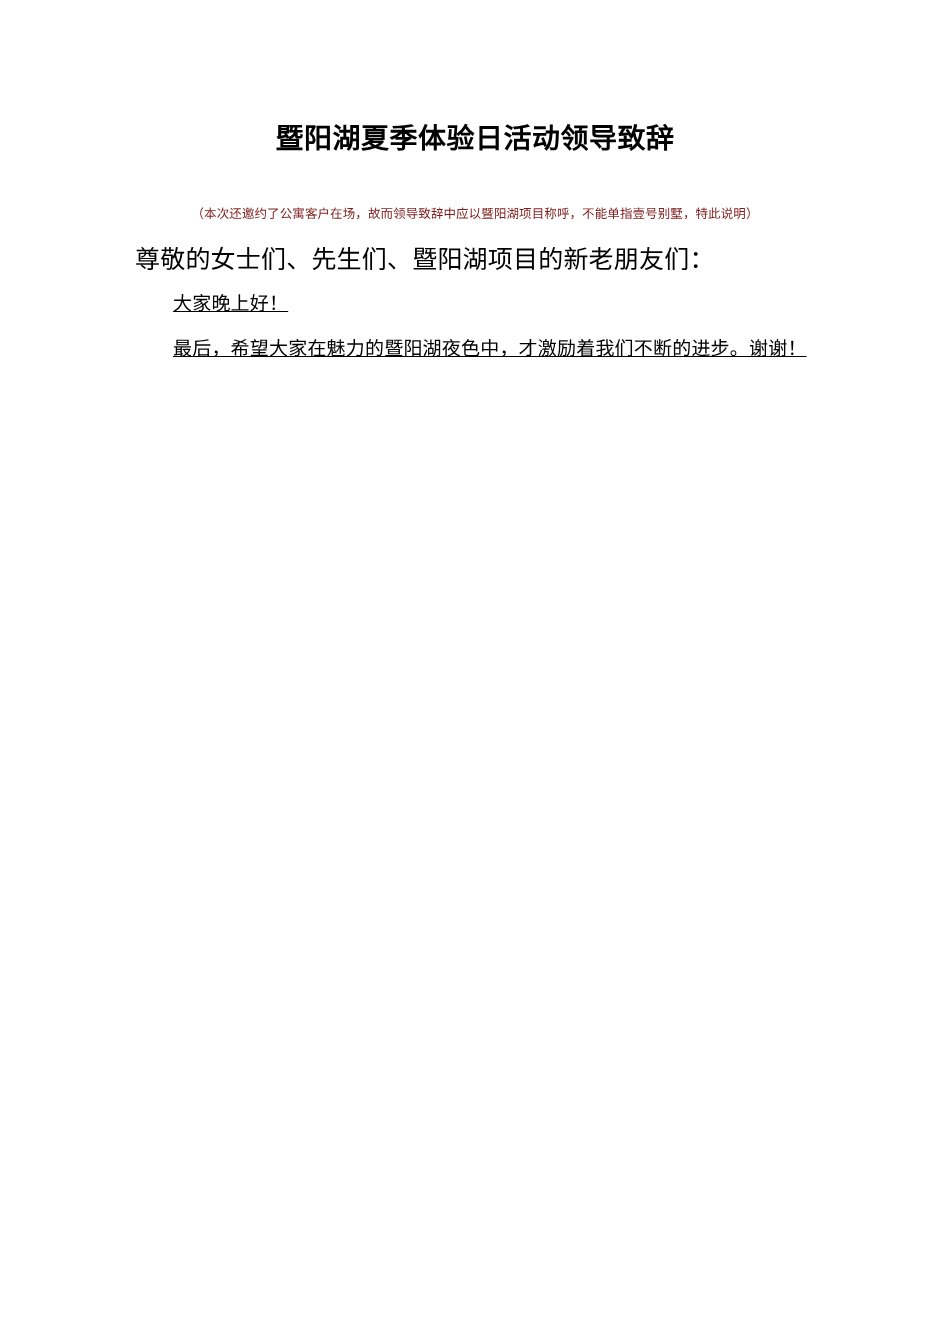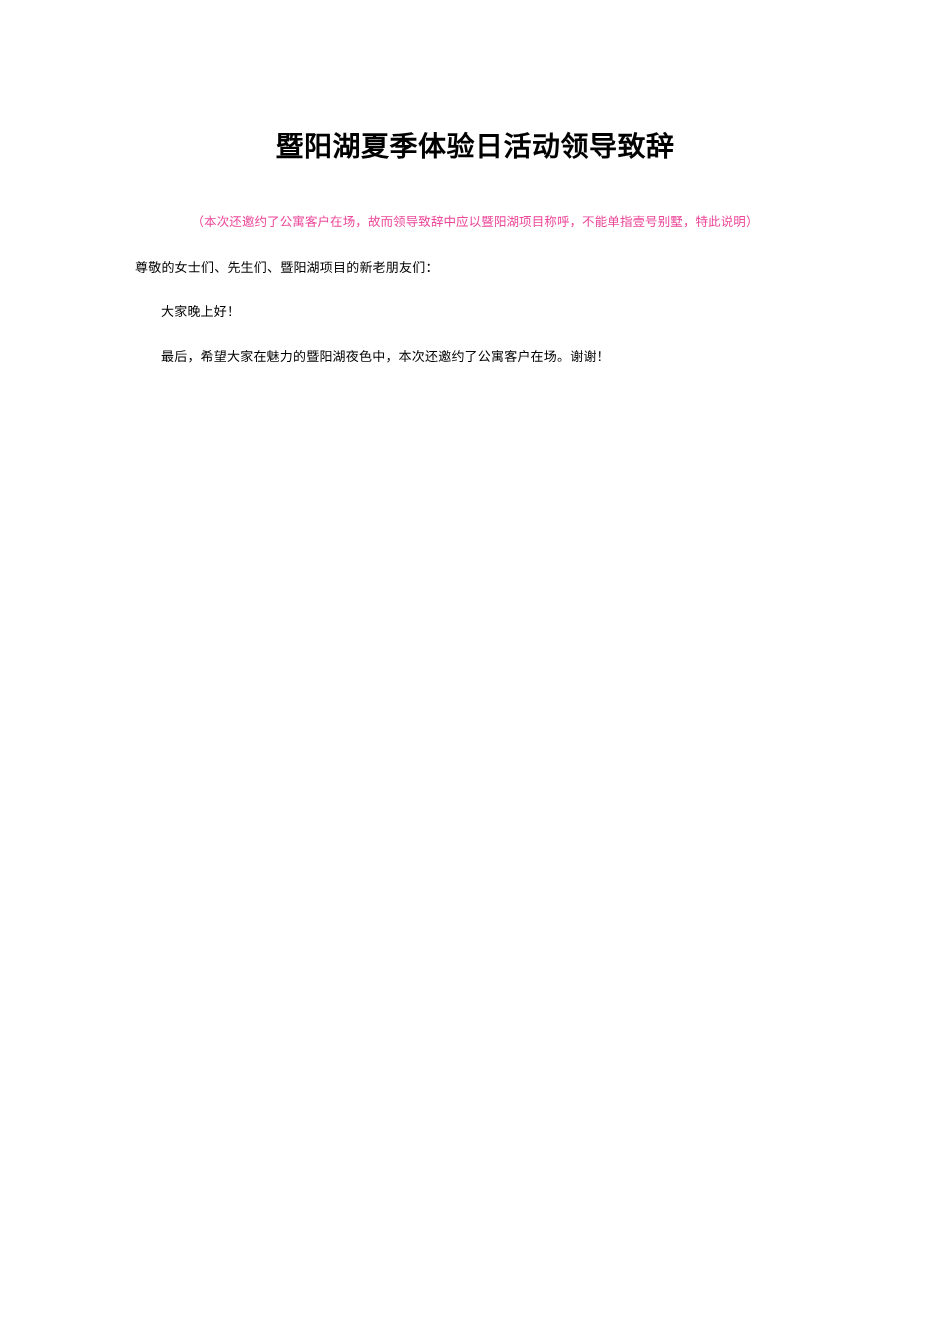--- a/index.html
+++ b/index.html
@@ -6,21 +6,21 @@
   html, body {
     margin: 0;
     padding: 0;
     background: #ffffff;
   }
 
   .page {
     position: relative;
     width: 950px;
     height: 1012px;
-    margin: 8px auto;
+    margin: 0 auto;
     background: #ffffff;
     overflow: hidden;
     box-sizing: border-box;
     font-family: "DejaVu Serif", "Liberation Serif", serif;
     color: #000000;
     -webkit-font-smoothing: antialiased;
   }
 
   .content {
     position: absolute;
@@ -42,43 +42,44 @@
   }
 
   .doc-note {
     font-family: "DejaVu Serif", "Liberation Serif", serif;
     font-size: 12.5px;
     line-height: 18px;
     text-align: center;
     margin: 0;
     padding-top: 49px;
     letter-spacing: 0.1px;
-    color: #ec4899;
+    color: #7f1d1d;
   }
 
   .salutation {
-    font-size: 13px;
+    font-size: 25px;
     line-height: 31.5px;
     margin: 0;
     padding-top: 21px;
     text-align: justify;
     text-justify: inter-character;
     letter-spacing: 0.2px;
   }
 
   .para {
-    font-size: 13px;
+    font-size: 19px;
     line-height: 31.5px;
     margin: 0;
     padding-top: 14px;
     text-align: justify;
     text-justify: inter-character;
     text-indent: 2em;
     letter-spacing: 0.2px;
     word-break: break-all;
+    text-decoration: underline;
   }
 
   .para.tight {
     padding-top: 12px;
   }
 
   .para:last-child {
     padding-bottom: 40px;
   }
 </style>
@@ -92,16 +93,16 @@
 
     <p class="doc-note">（本次还邀约了公寓客户在场，故而领导致辞中应以暨阳湖项目称呼，不能单指壹号别墅，特此说明）</p>
 
     <p class="salutation">尊敬的女士们、先生们、暨阳湖项目的新老朋友们：</p>
 
     <p class="para tight">大家晚上好！</p>
 
 
 
 
-    <p class="para">最后，希望大家在魅力的暨阳湖夜色中，本次还邀约了公寓客户在场。谢谢！</p>
+    <p class="para">最后，希望大家在魅力的暨阳湖夜色中，才激励着我们不断的进步。谢谢！</p>
 
   </div>
 </div>
 
 </body></html>

